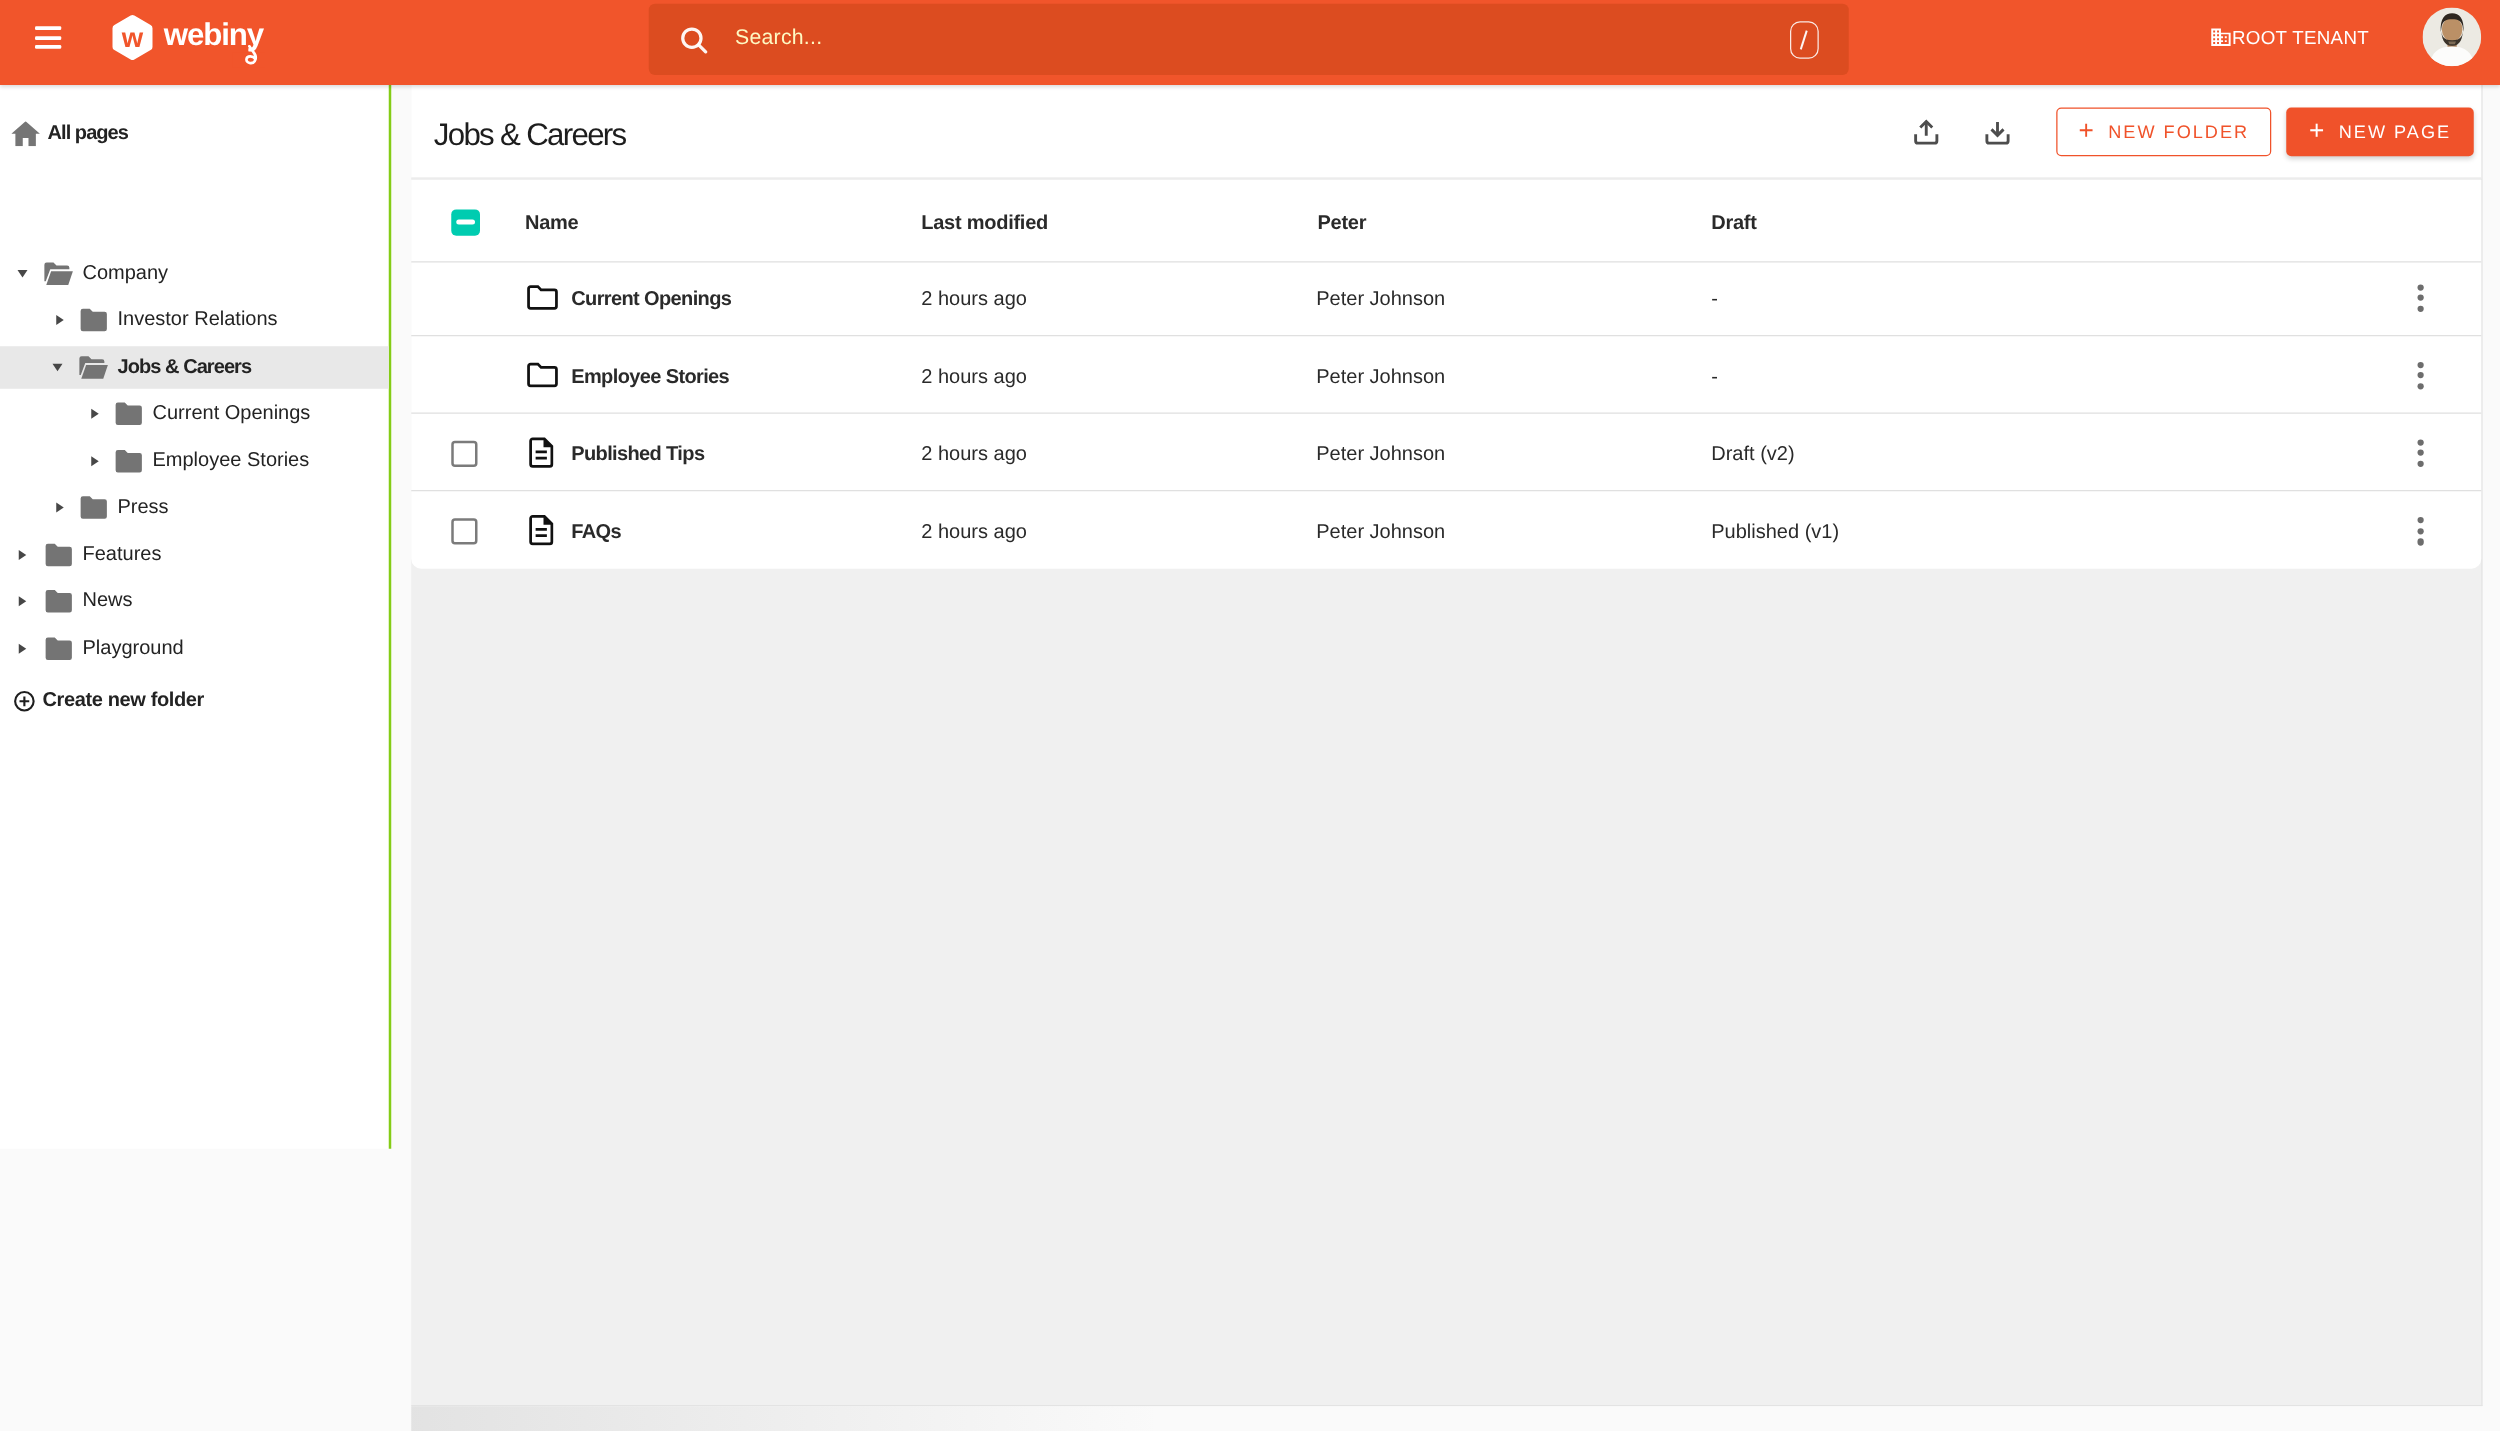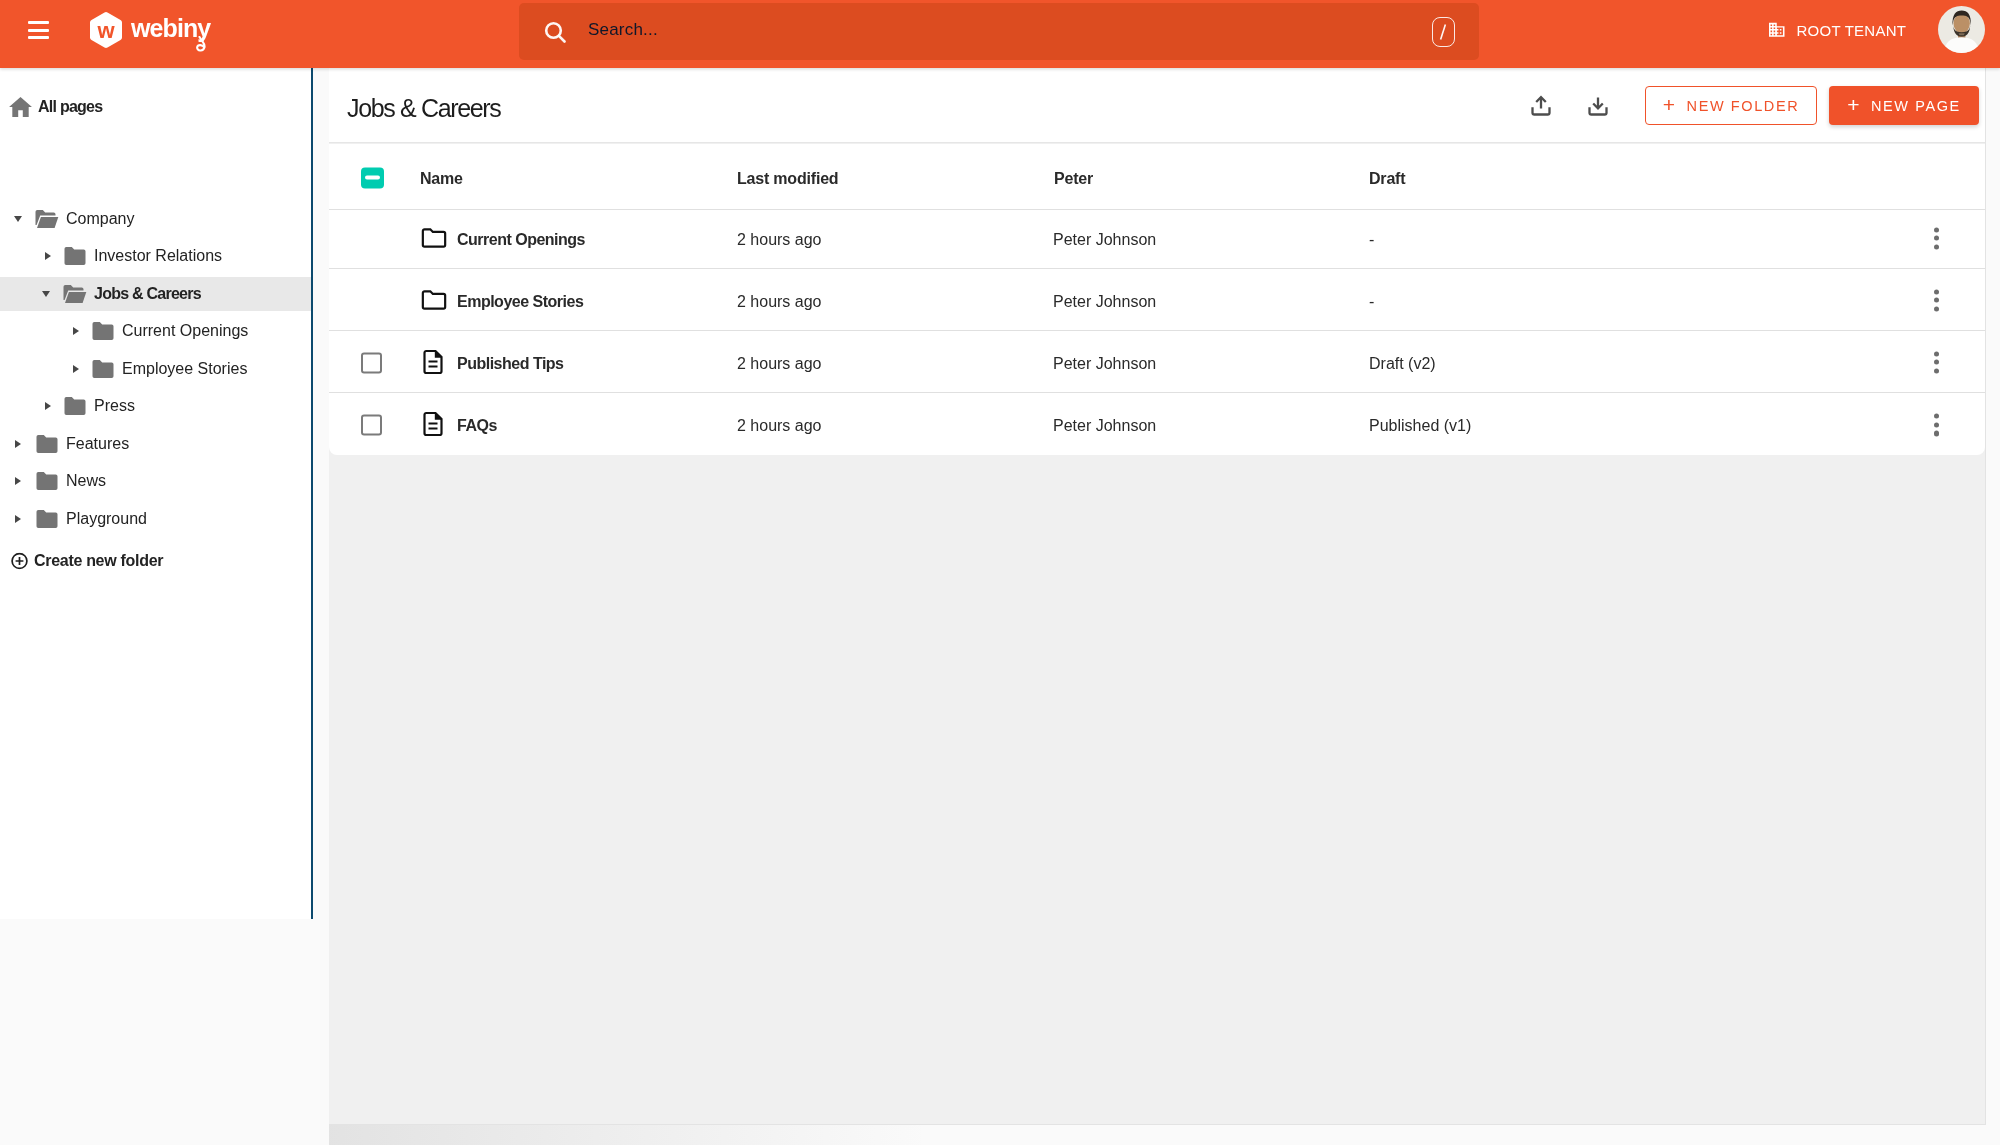--- a/index.html
+++ b/index.html
@@ -9,32 +9,32 @@
   
   #topbar { position:absolute; left:0; top:0; width:2000px; height:68px;
     background:#f1552b; z-index:10; box-shadow:0 1.5px 3px rgba(0,0,0,0.14); }
   #hamb { position:absolute; left:28px; top:21px; width:21px; height:18px; }
   #hamb span { position:absolute; left:0; width:21px; height:3px; background:#fff; border-radius:1px; }
   #logo-hex { position:absolute; left:89px; top:11px; }
   #wordmark { position:absolute; left:131px; top:14px; color:#fff; font-size:25px;
     font-weight:700; letter-spacing:-0.9px; }
   #searchbox { position:absolute; left:519px; top:3px; width:960px; height:57px;
     background:#dc4c20; border-radius:5px; }
-  #search-ph { position:absolute; left:69px; top:17px; font-size:17px; letter-spacing:0.2px; color:#0f172a; }
+  #search-ph { position:absolute; left:69px; top:17px; font-size:17px; letter-spacing:0.2px; color:#fef9c3; }
   #slashkey { position:absolute; right:24px; top:14px; width:23px; height:30px;
     border:1.5px solid rgba(255,255,255,0.88); border-radius:8px; color:#fff;
     font-size:15px; font-weight:300; text-align:center; line-height:27px; }
   #tenant { position:absolute; left:1768px; top:0; height:60px; display:flex;
     align-items:center; color:#fff; }
-  #tenant .lbl { font-size:15px; letter-spacing:0.25px; margin-left:11px; font-weight:400; }
+  #tenant .lbl { font-size:15px; letter-spacing:0.25px; margin-left:0; font-weight:400; }
   #avatar { position:absolute; left:1938px; top:6px; }
 
   
   #sidebar { position:absolute; left:0; top:68px; width:313px; height:851px;
-    background:#fff; border-right:2px solid #0c4a6e; z-index:5; }
+    background:#fff; border-right:2px solid #84cc16; z-index:5; }
   .trow { position:absolute; left:0; width:311px; height:34px; display:flex; align-items:center;
     font-size:16px; color:#232323; }
   .trow.sel { background:#e8e8e8; }
   .arr-r { width:0; height:0; border-top:4.4px solid transparent; border-bottom:4.4px solid transparent;
     border-left:6.8px solid #474747; }
   .arr-d { width:0; height:0; border-left:4.4px solid transparent; border-right:4.4px solid transparent;
     border-top:6.8px solid #474747; }
   .b { font-weight:700; letter-spacing:-0.3px; }
 
   

